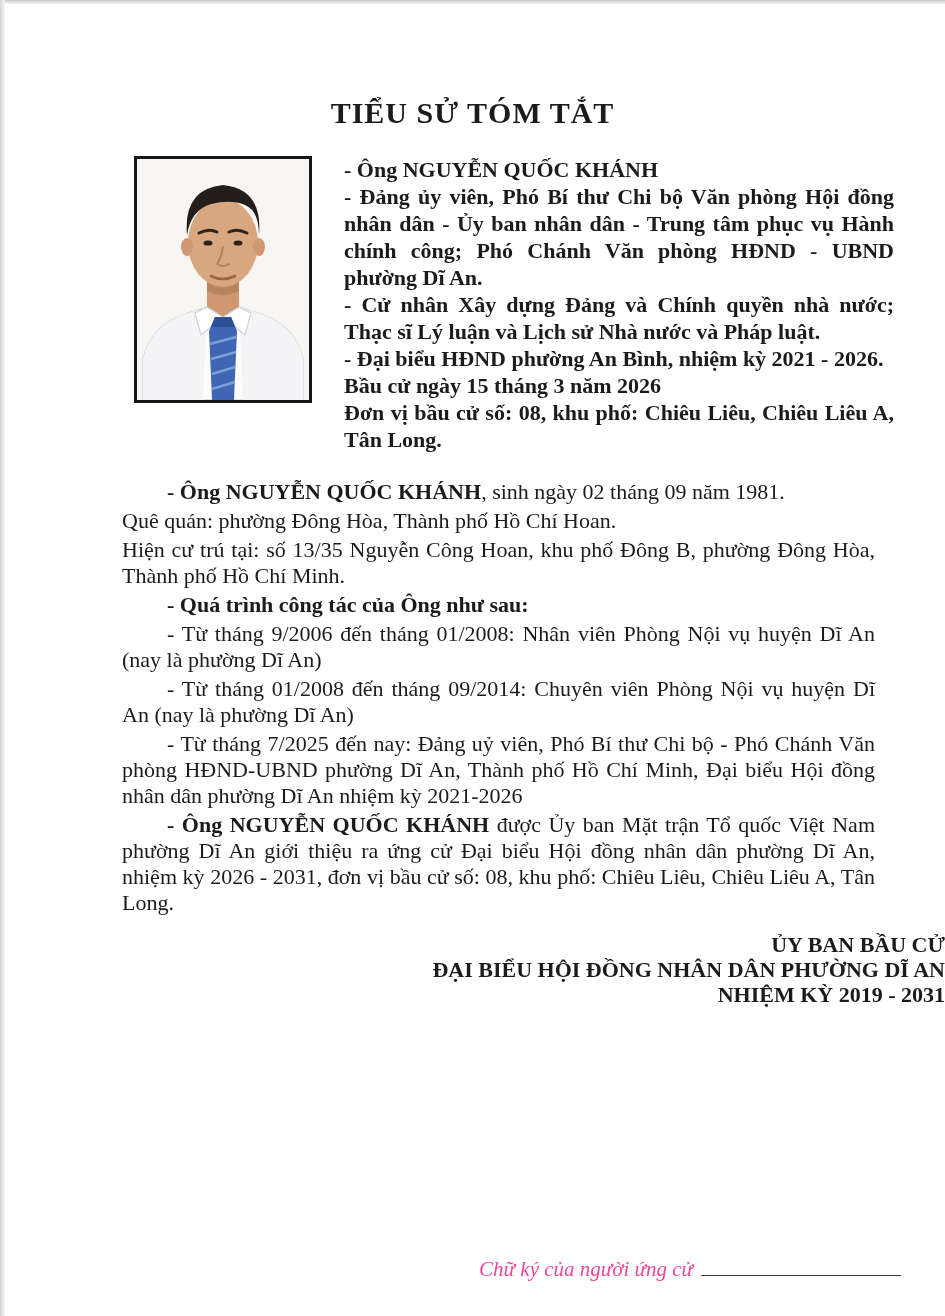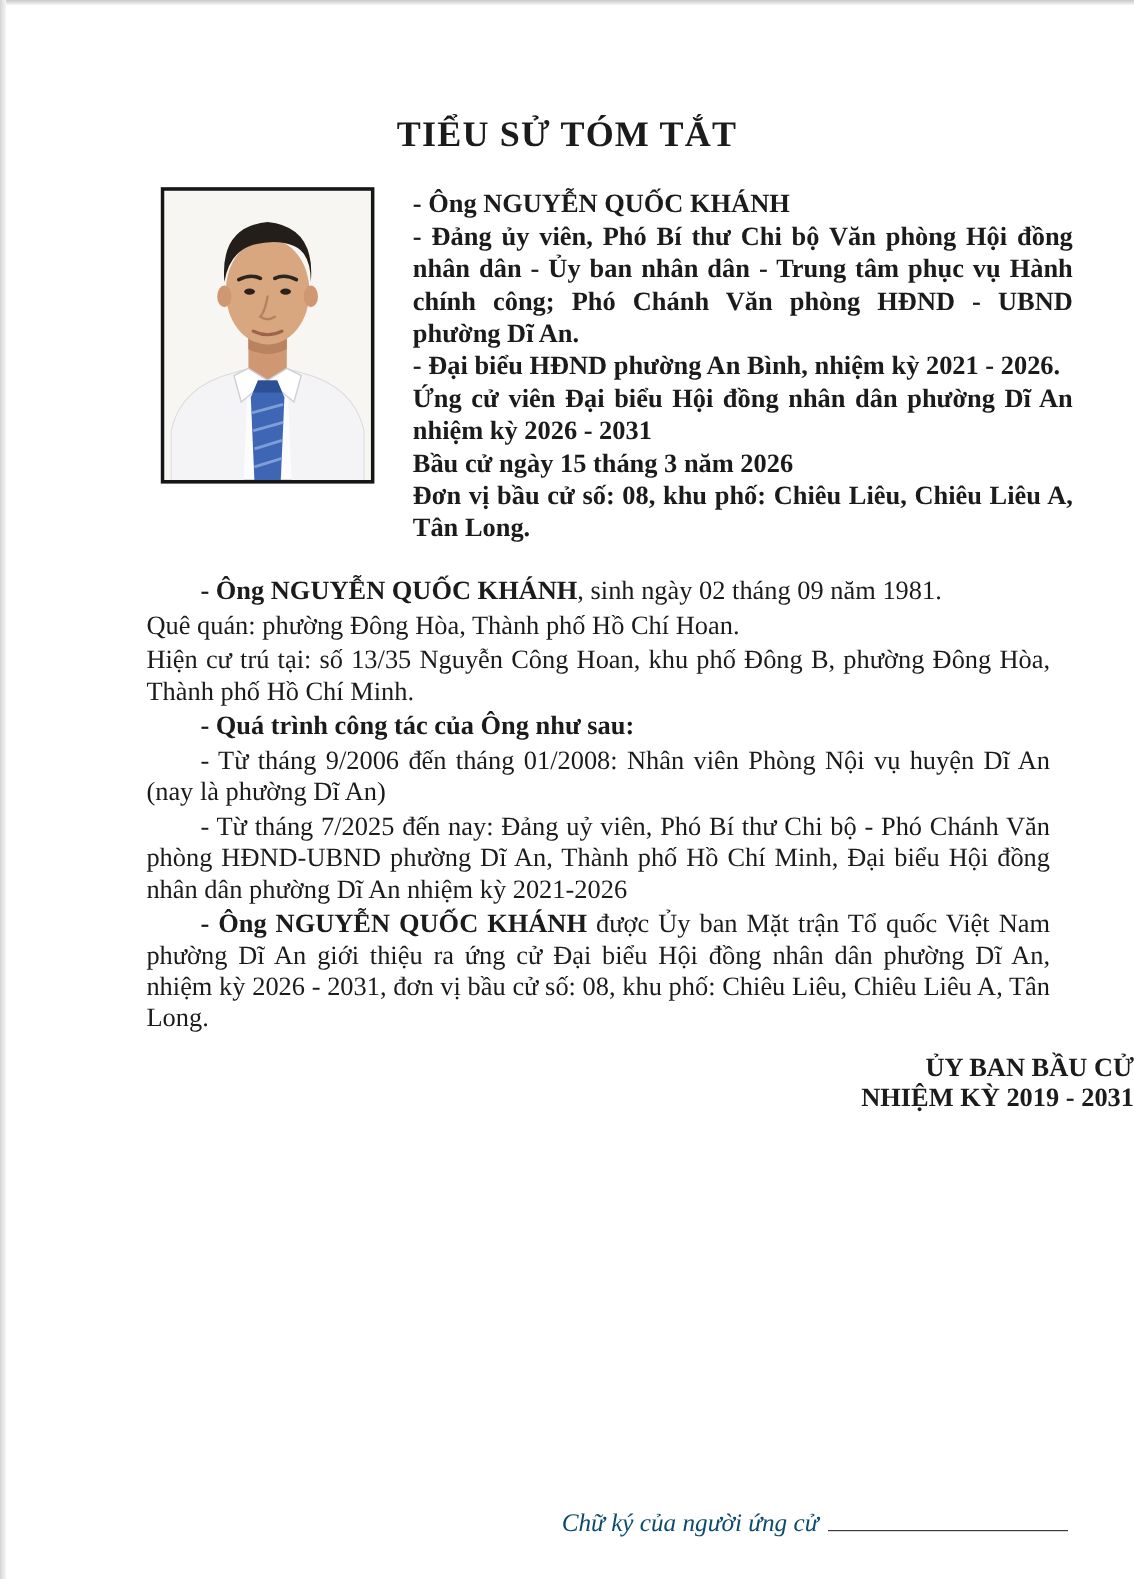--- a/index.html
+++ b/index.html
@@ -45,22 +45,22 @@
   .body-col p { margin:0 0 3px 4px; }
   .indent { text-indent:45px; }
   .bold { font-weight:bold; }
   .footer {
     margin-top:16px;
     text-align:center; font-weight:bold;
     font-size:22px; line-height:25px;
   }
   .footer p { margin:0;text-align:right; }
   .signature {
-    position:absolute; right:55px; bottom:34px;
-    font-style:italic; font-size:21px; color:#0c4a6e;
+    position:absolute; right:44px; bottom:34px;
+    font-style:italic; font-size:21px; color:#ec4899;
     white-space:nowrap;
   }
   .sig-line {
     display:inline-block; width:200px; height:1em;
     border-bottom:1.6px solid #3a3a3a; margin-left:8px;
     vertical-align:baseline;
   }
 </style>
 </head>
 <body>
@@ -104,38 +104,40 @@
 
         <path d="M78,158 L94,158 L100,172 L97,241 L75,241 L72,172 Z" fill="#3f66b4"></path>
         <path d="M78,158 L94,158 L98,168 L74,168 Z" fill="#2d4f96"></path>
         <path d="M73,185 L99,178 M74,200 L99,193 M75,215 L98,208 M75,230 L98,223" stroke="#7d9ed8" stroke-width="2.4" fill="none"></path>
       </svg>
     </div>
 
     <div class="profile-col">
       <p>- Ông NGUYỄN QUỐC KHÁNH</p>
       <p>- Đảng ủy viên, Phó Bí thư Chi bộ Văn phòng Hội đồng nhân dân - Ủy ban nhân dân - Trung tâm phục vụ Hành chính công; Phó Chánh Văn phòng HĐND - UBND phường Dĩ An.</p>
+      <p>- Cử nhân Xây dựng Đảng và Chính quyền nhà nước; Thạc sĩ Lý luận và Lịch sử Nhà nước và Pháp luật.</p>
       <p>- Đại biểu HĐND phường An Bình, nhiệm kỳ 2021 - 2026.</p>
-      <p>Ứng cử viên Đại biểu Hội đồng nhân dân phường Dĩ An nhiệm kỳ 2026 - 2031</p>
       <p>Bầu cử ngày 15 tháng 3 năm 2026</p>
       <p>Đơn vị bầu cử số: 08, khu phố: Chiêu Liêu, Chiêu Liêu A, Tân Long.</p>
     </div>
   </div>
 
   <div class="body-col">
     <p class="indent"><span class="bold">- Ông NGUYỄN QUỐC KHÁNH</span><span>, sinh ngày 02 tháng 09 năm 1981.</span></p>
     <p>Quê quán: phường Đông Hòa, Thành phố Hồ Chí Hoan.</p>
     <p>Hiện cư trú tại: số 13/35 Nguyễn Công Hoan, khu phố Đông B, phường Đông Hòa, Thành phố Hồ Chí Minh.</p>
     <p class="indent bold">- Quá trình công tác của Ông như sau:</p>
     <p class="indent">- Từ tháng 9/2006 đến tháng 01/2008: Nhân viên Phòng Nội vụ huyện Dĩ An (nay là phường Dĩ An)</p>
+    <p class="indent">- Từ tháng 01/2008 đến tháng 09/2014: Chuyên viên Phòng Nội vụ huyện Dĩ An (nay là phường Dĩ An)</p>
     <p class="indent">- Từ tháng 7/2025  đến nay: Đảng uỷ viên, Phó Bí thư Chi bộ - Phó Chánh Văn phòng HĐND-UBND phường Dĩ An, Thành phố Hồ Chí Minh, Đại biểu Hội đồng nhân dân phường Dĩ An nhiệm kỳ 2021-2026</p>
     <p class="indent"><span class="bold">- Ông NGUYỄN QUỐC KHÁNH</span><span> được Ủy ban Mặt trận Tổ quốc Việt Nam phường Dĩ An giới thiệu ra ứng cử Đại biểu Hội đồng nhân dân phường Dĩ An, nhiệm kỳ 2026 - 2031, đơn vị bầu cử số: 08, khu phố: Chiêu Liêu, Chiêu Liêu A, Tân Long.</span></p>
   </div>
 
   <div class="footer">
     <p>ỦY BAN BẦU CỬ</p>
+    <p>ĐẠI BIỂU HỘI ĐỒNG NHÂN DÂN PHƯỜNG DĨ AN</p>
     <p>NHIỆM KỲ 2019 - 2031</p>
   </div>
 
   <div class="signature">
     <span>Chữ ký của người ứng cử</span><span class="sig-line"></span>
   </div>
 </div>
 
 </body></html>

